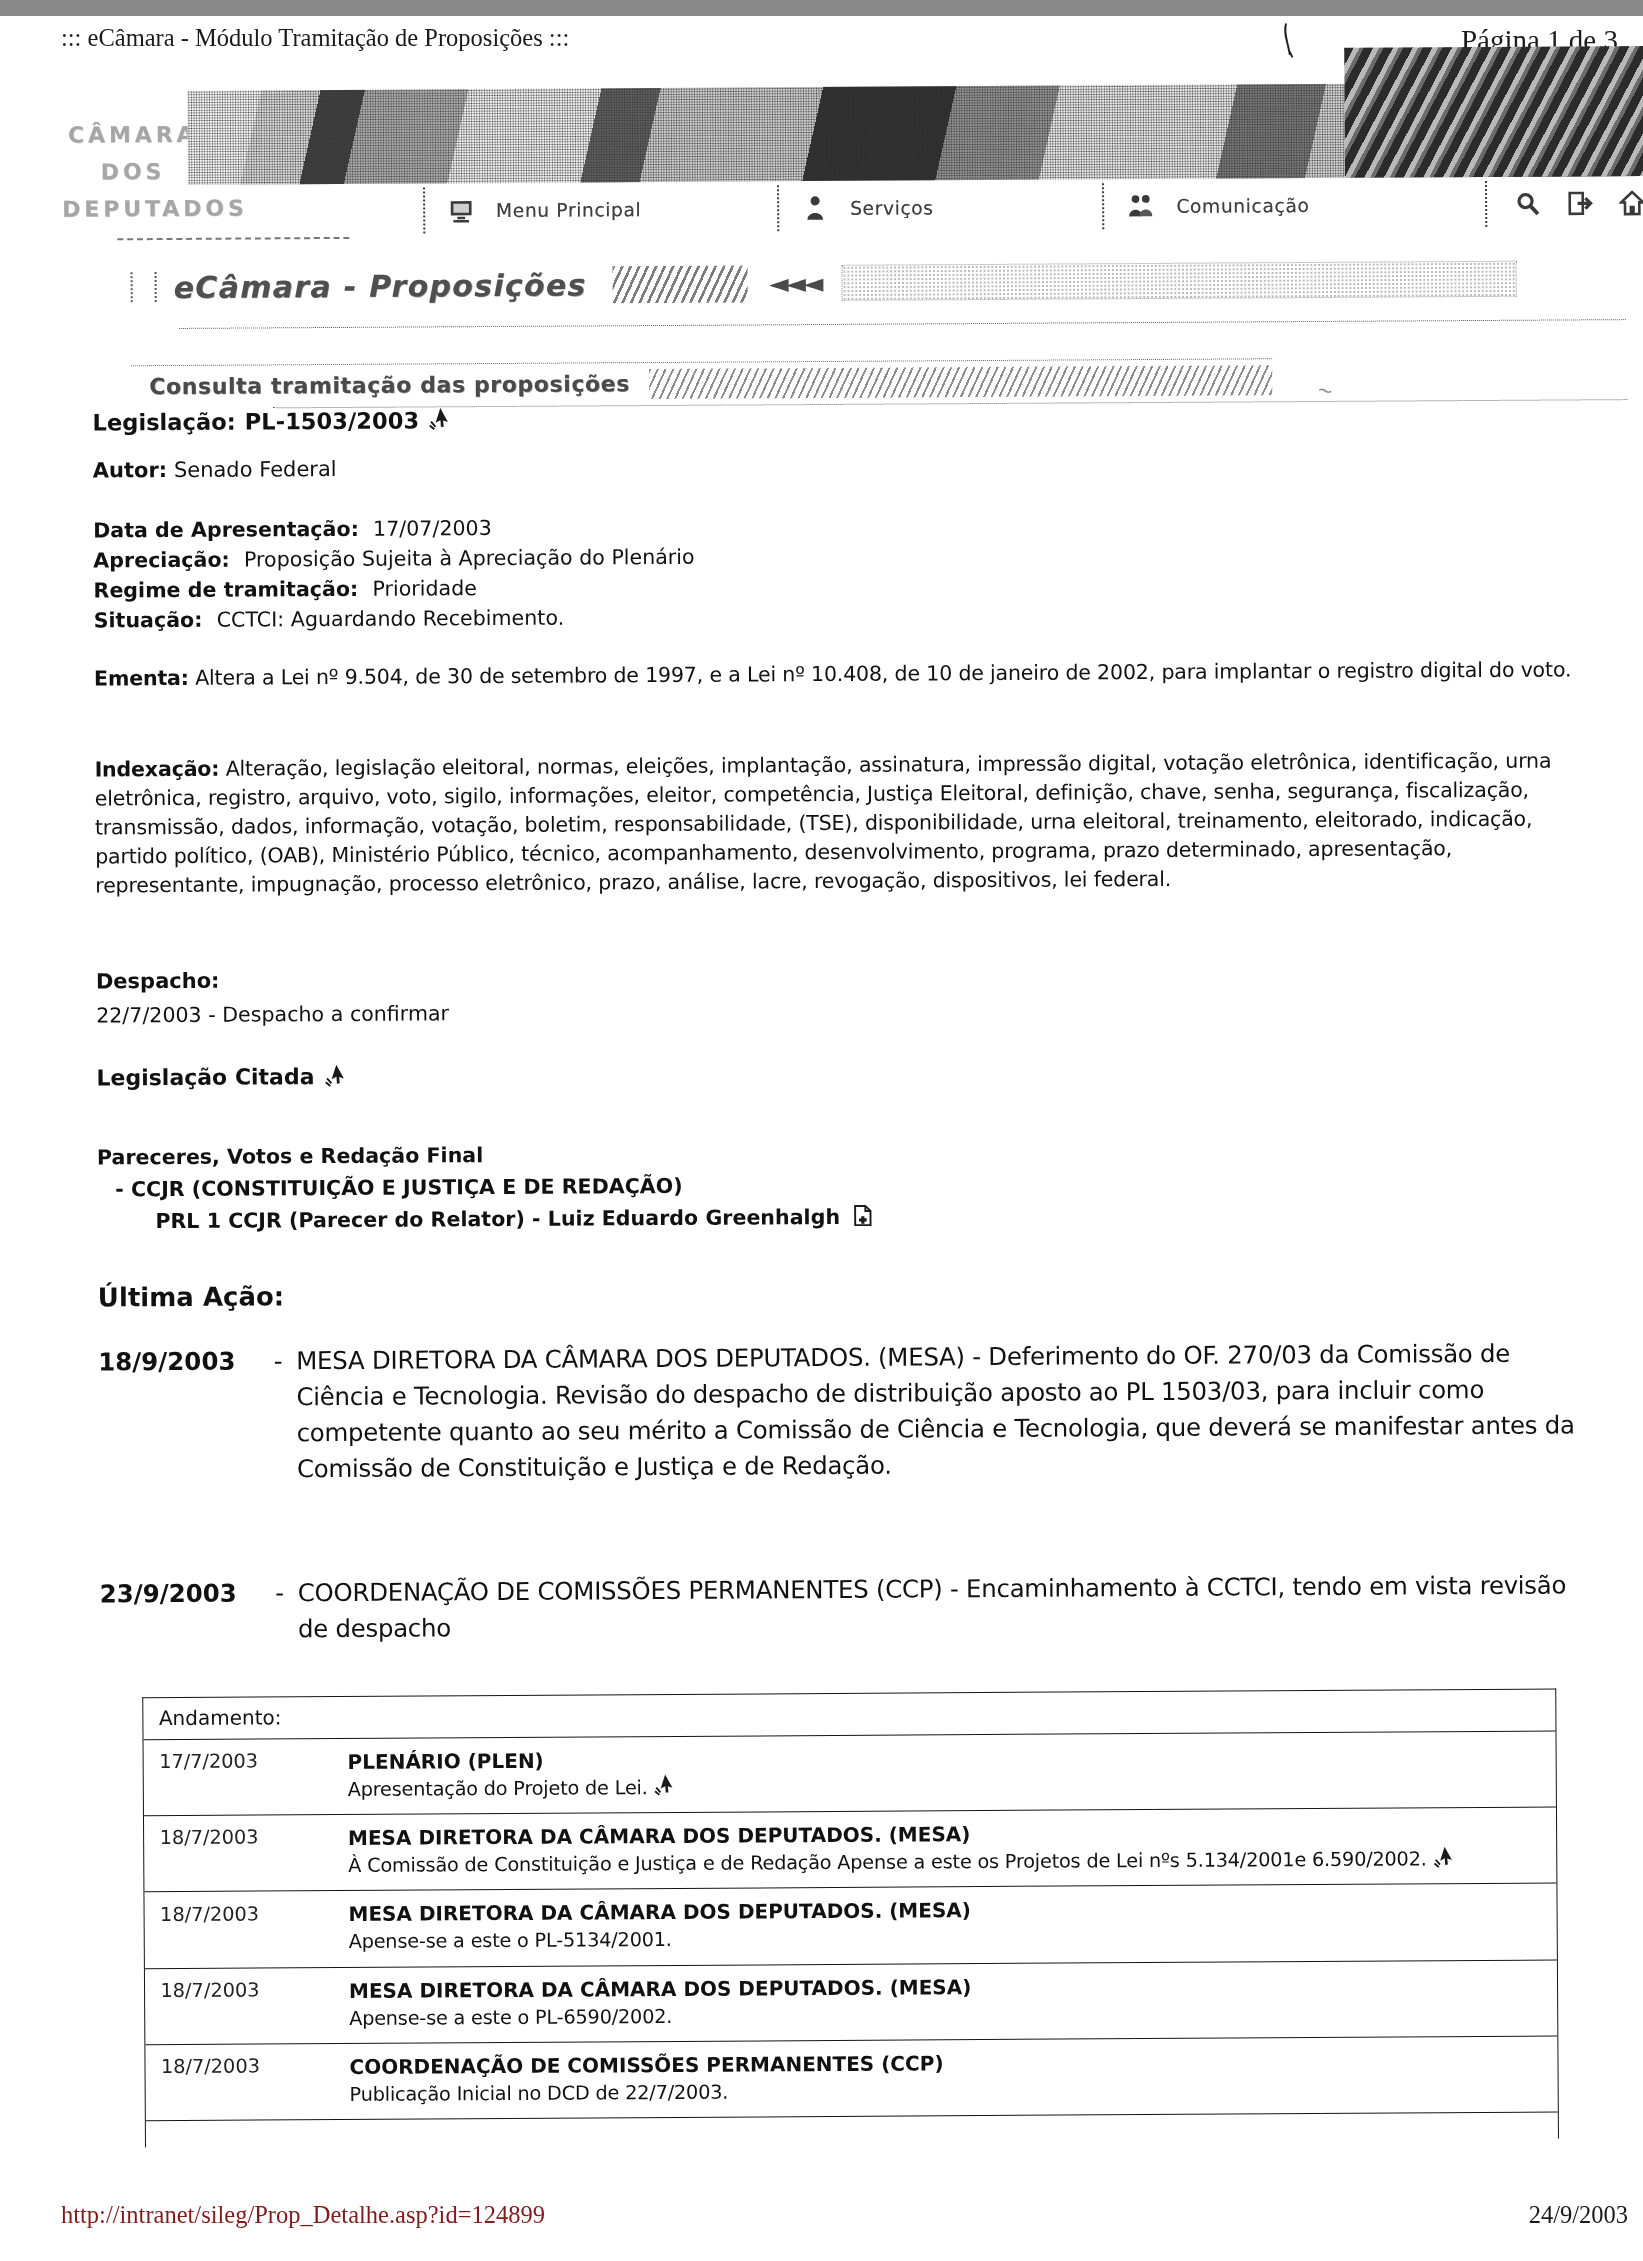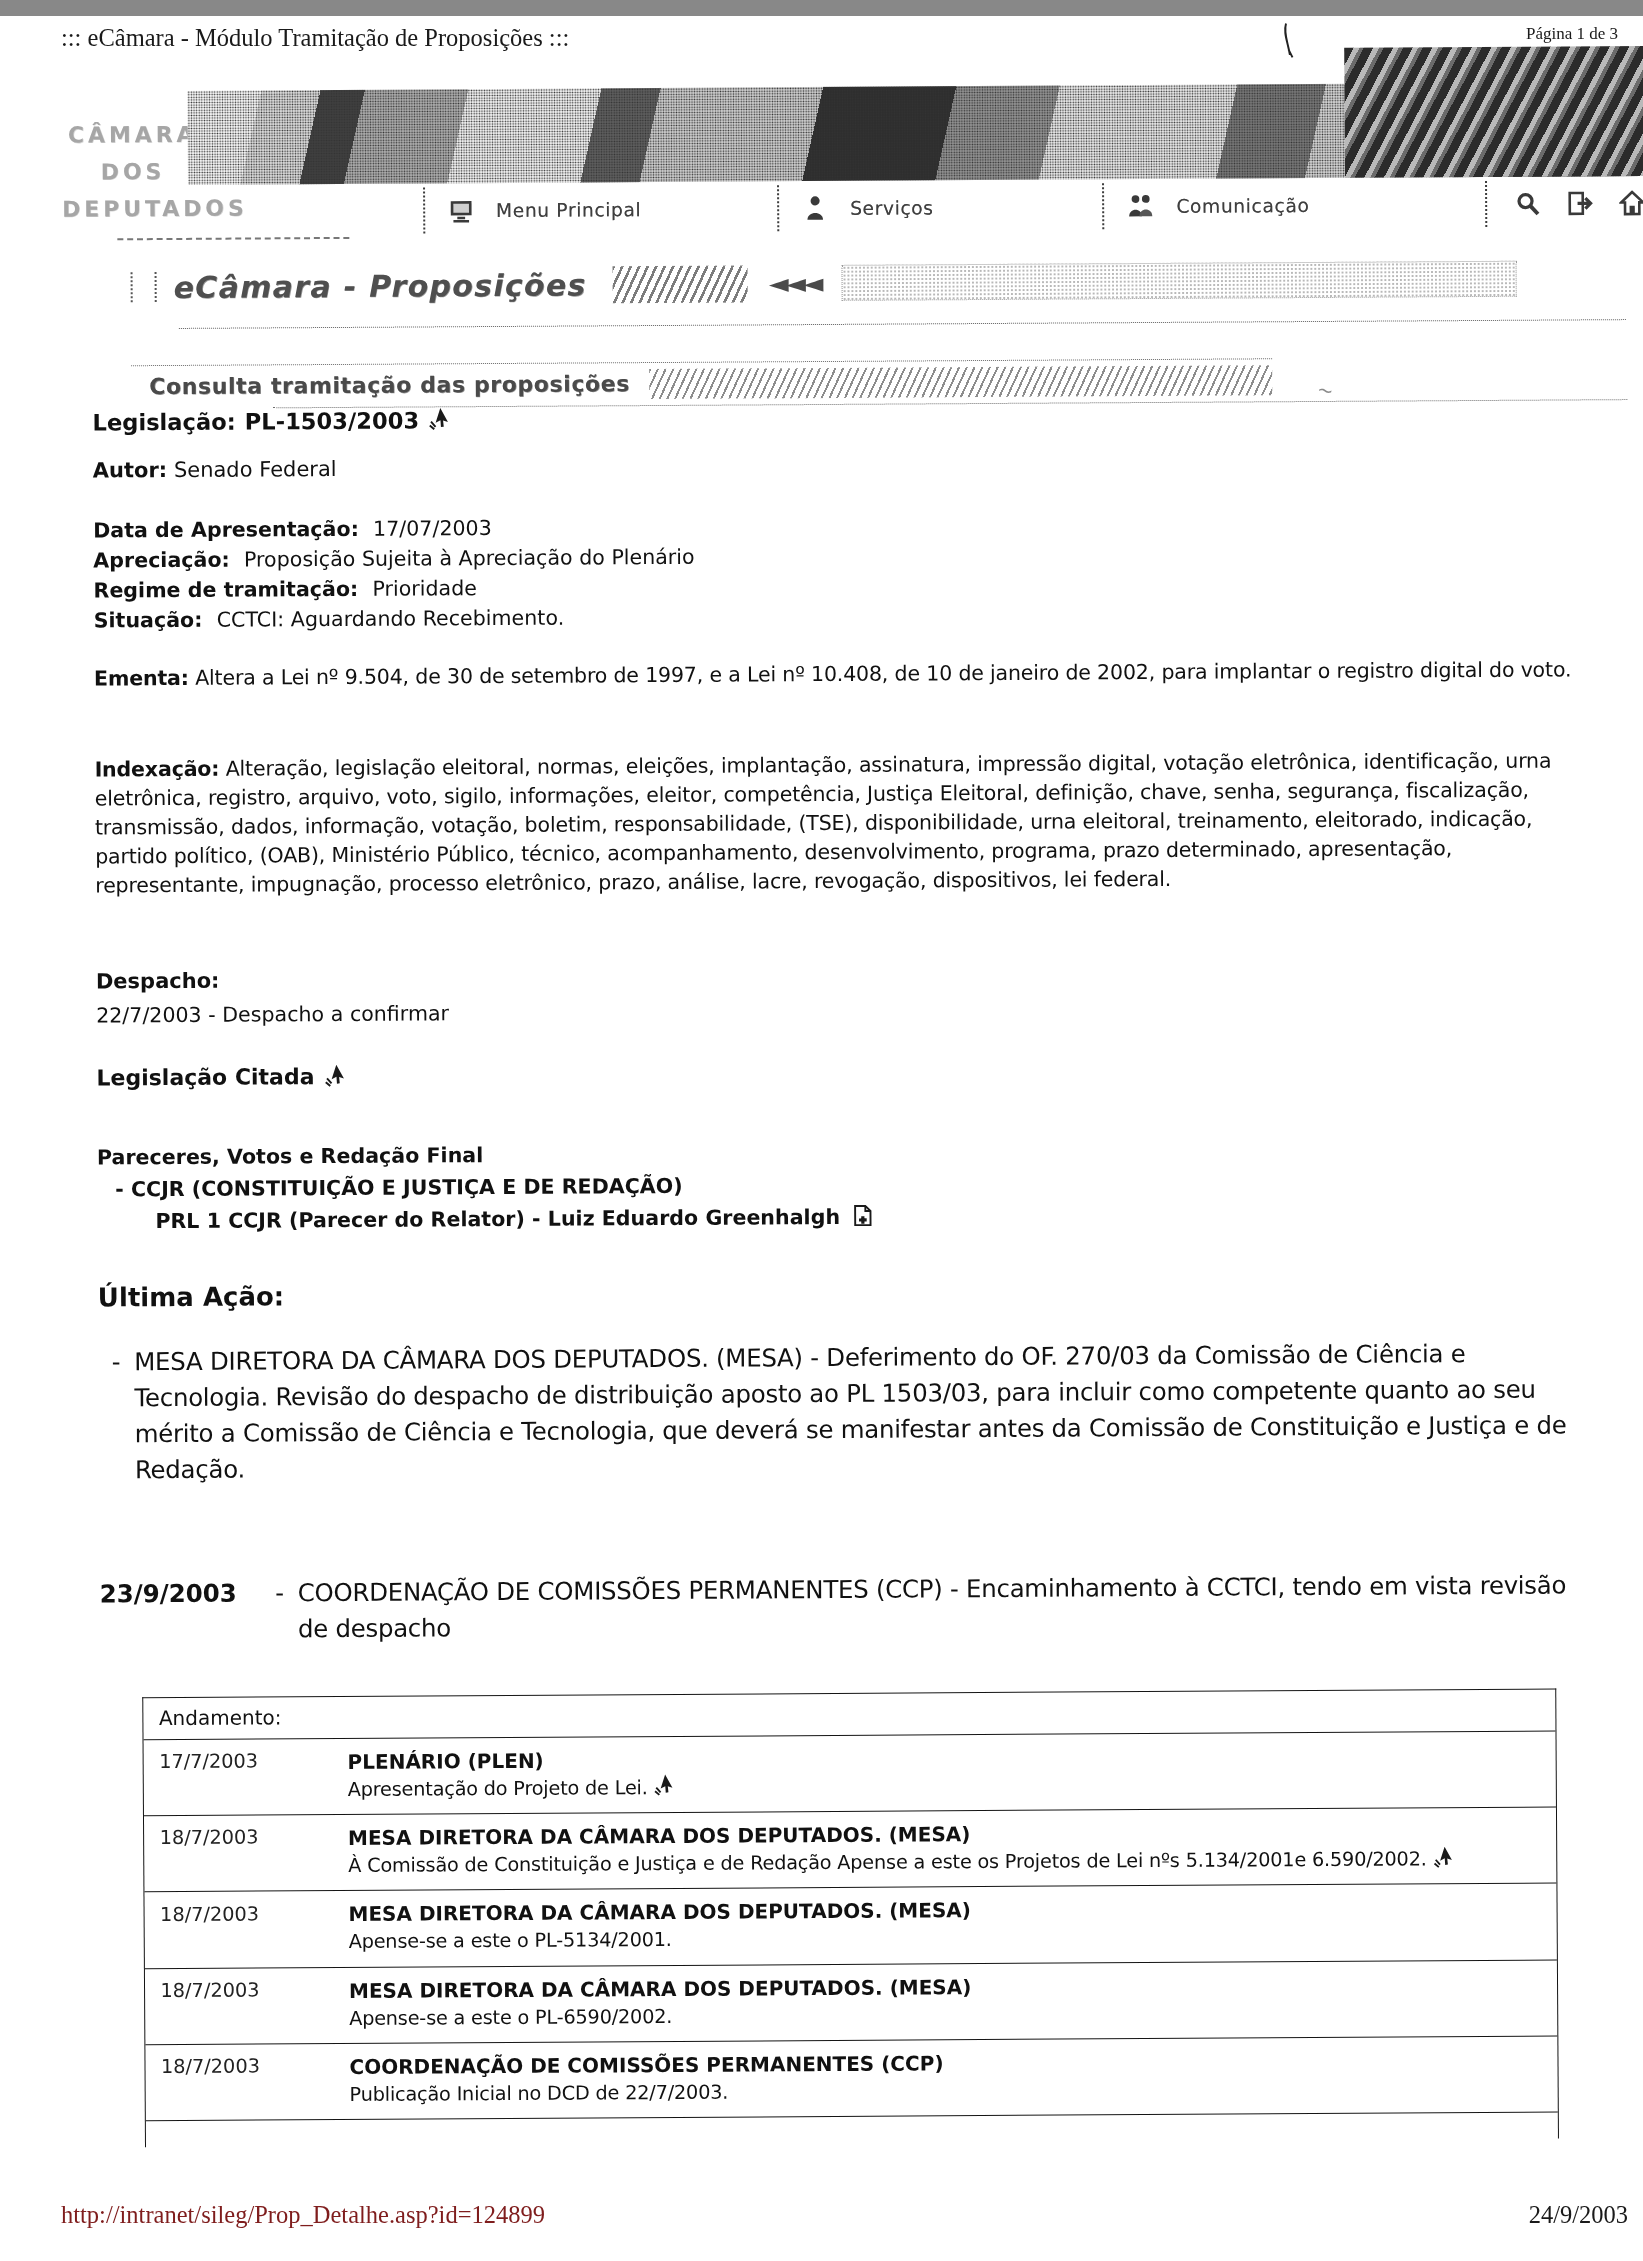--- a/index.html
+++ b/index.html
@@ -4,21 +4,21 @@
 <style>
   html,body{margin:0;padding:0;background:#888;}
   .page{position:relative;width:1644px;height:2261px;background:#ffffff;margin:16px auto;overflow:hidden;
         font-family:"DejaVu Sans",sans-serif;color:#111;}
   .serif{font-family:"Liberation Serif",serif;}
   .abs{position:absolute;}
   .skew{transform:rotate(-0.35deg);transform-origin:60% 50%;}
 
   
   .print-header-left{left:61px;top:7.7px;font-size:24.5px;color:#1a1a1a;}
-  .print-header-right{right:26px;top:7.7px;font-size:17px;color:#1a1a1a;}
+  .print-header-right{right:26px;top:7.7px;font-size:29px;color:#1a1a1a;}
   .print-footer-left{left:61px;top:2185px;font-size:24.5px;color:#7f1d1d;}
   .print-footer-right{right:16px;top:2185px;font-size:24.5px;color:#1a1a1a;}
 
   
   .logo{left:61px;top:95px;width:142px;text-align:center;color:#a6a6a6;font-weight:bold;
         font-size:22px;letter-spacing:3.9px;line-height:37px;
         text-shadow:0.6px 0.6px 0 #d7d7d7;}
   .logo-underline{left:116px;top:217px;width:232px;border-top:2.6px dashed #777;}
   .photo-strip{left:187px;top:70px;width:1457px;height:94px;
       background:
@@ -270,20 +270,21 @@
         <span class="b">PRL 1 CCJR (Parecer do Relator) - Luiz Eduardo Greenhalgh</span>
         <svg width="23" height="26" class="icon-svg" viewBox="0 0 36 40">
             <use href="#sym-docplus"></use>
           </svg>
       </div>
     </div>
 
     <div class="abs ultima-h b">Última Ação:</div>
 
     <div class="abs entry entry-1">
+      <div class="edate">18/9/2003</div>
       <div class="edash">-</div>
       <div class="etext">MESA DIRETORA DA CÂMARA DOS DEPUTADOS.  (MESA) -  Deferimento do OF. 270/03 da Comissão de Ciência e Tecnologia. Revisão do despacho de distribuição aposto ao PL 1503/03, para incluir como competente quanto ao seu mérito a Comissão de Ciência e Tecnologia, que deverá se manifestar antes da Comissão de Constituição e Justiça e de Redação.</div>
     </div>
 
     <div class="abs entry entry-2">
       <div class="edate">23/9/2003</div>
       <div class="edash">-</div>
       <div class="etext">COORDENAÇÃO DE COMISSÕES PERMANENTES  (CCP) -  Encaminhamento à CCTCI, tendo em vista revisão de despacho</div>
     </div>
 

